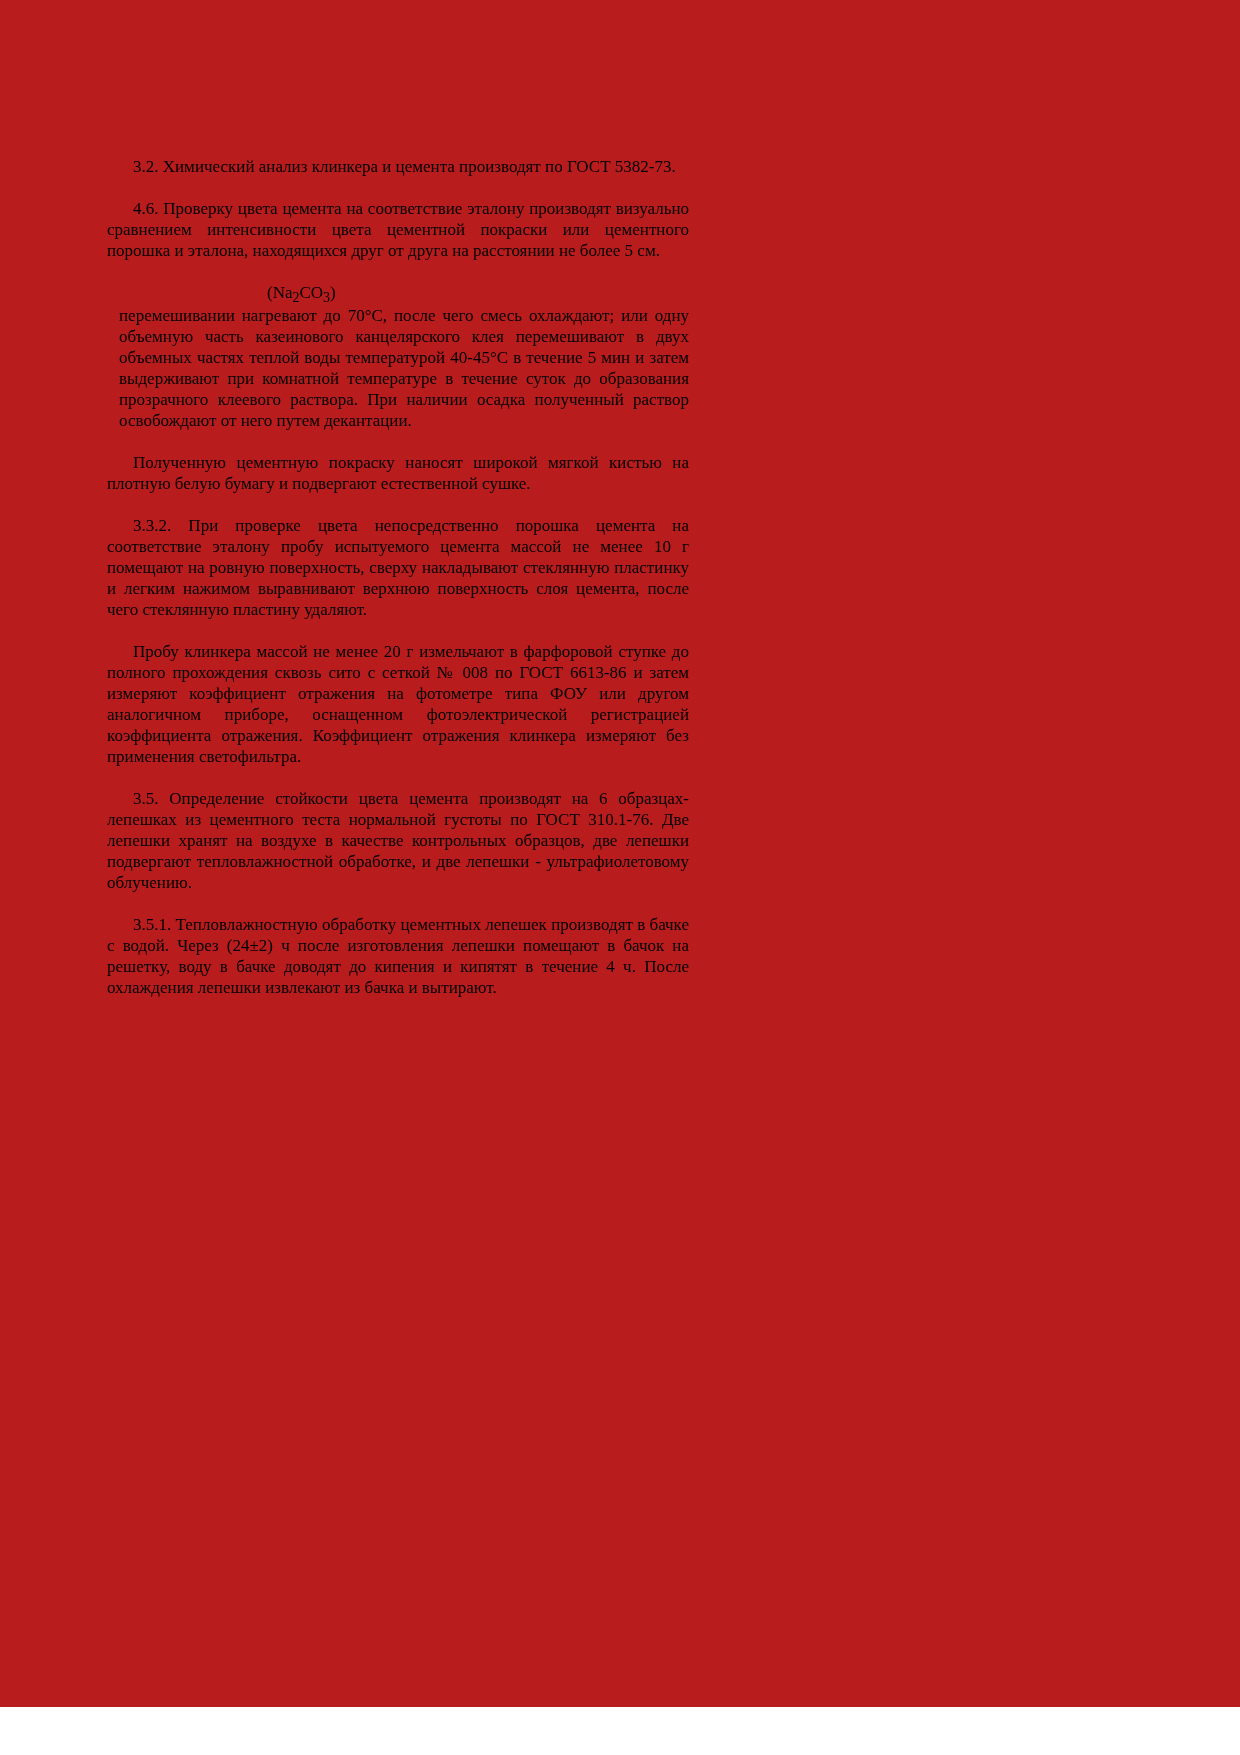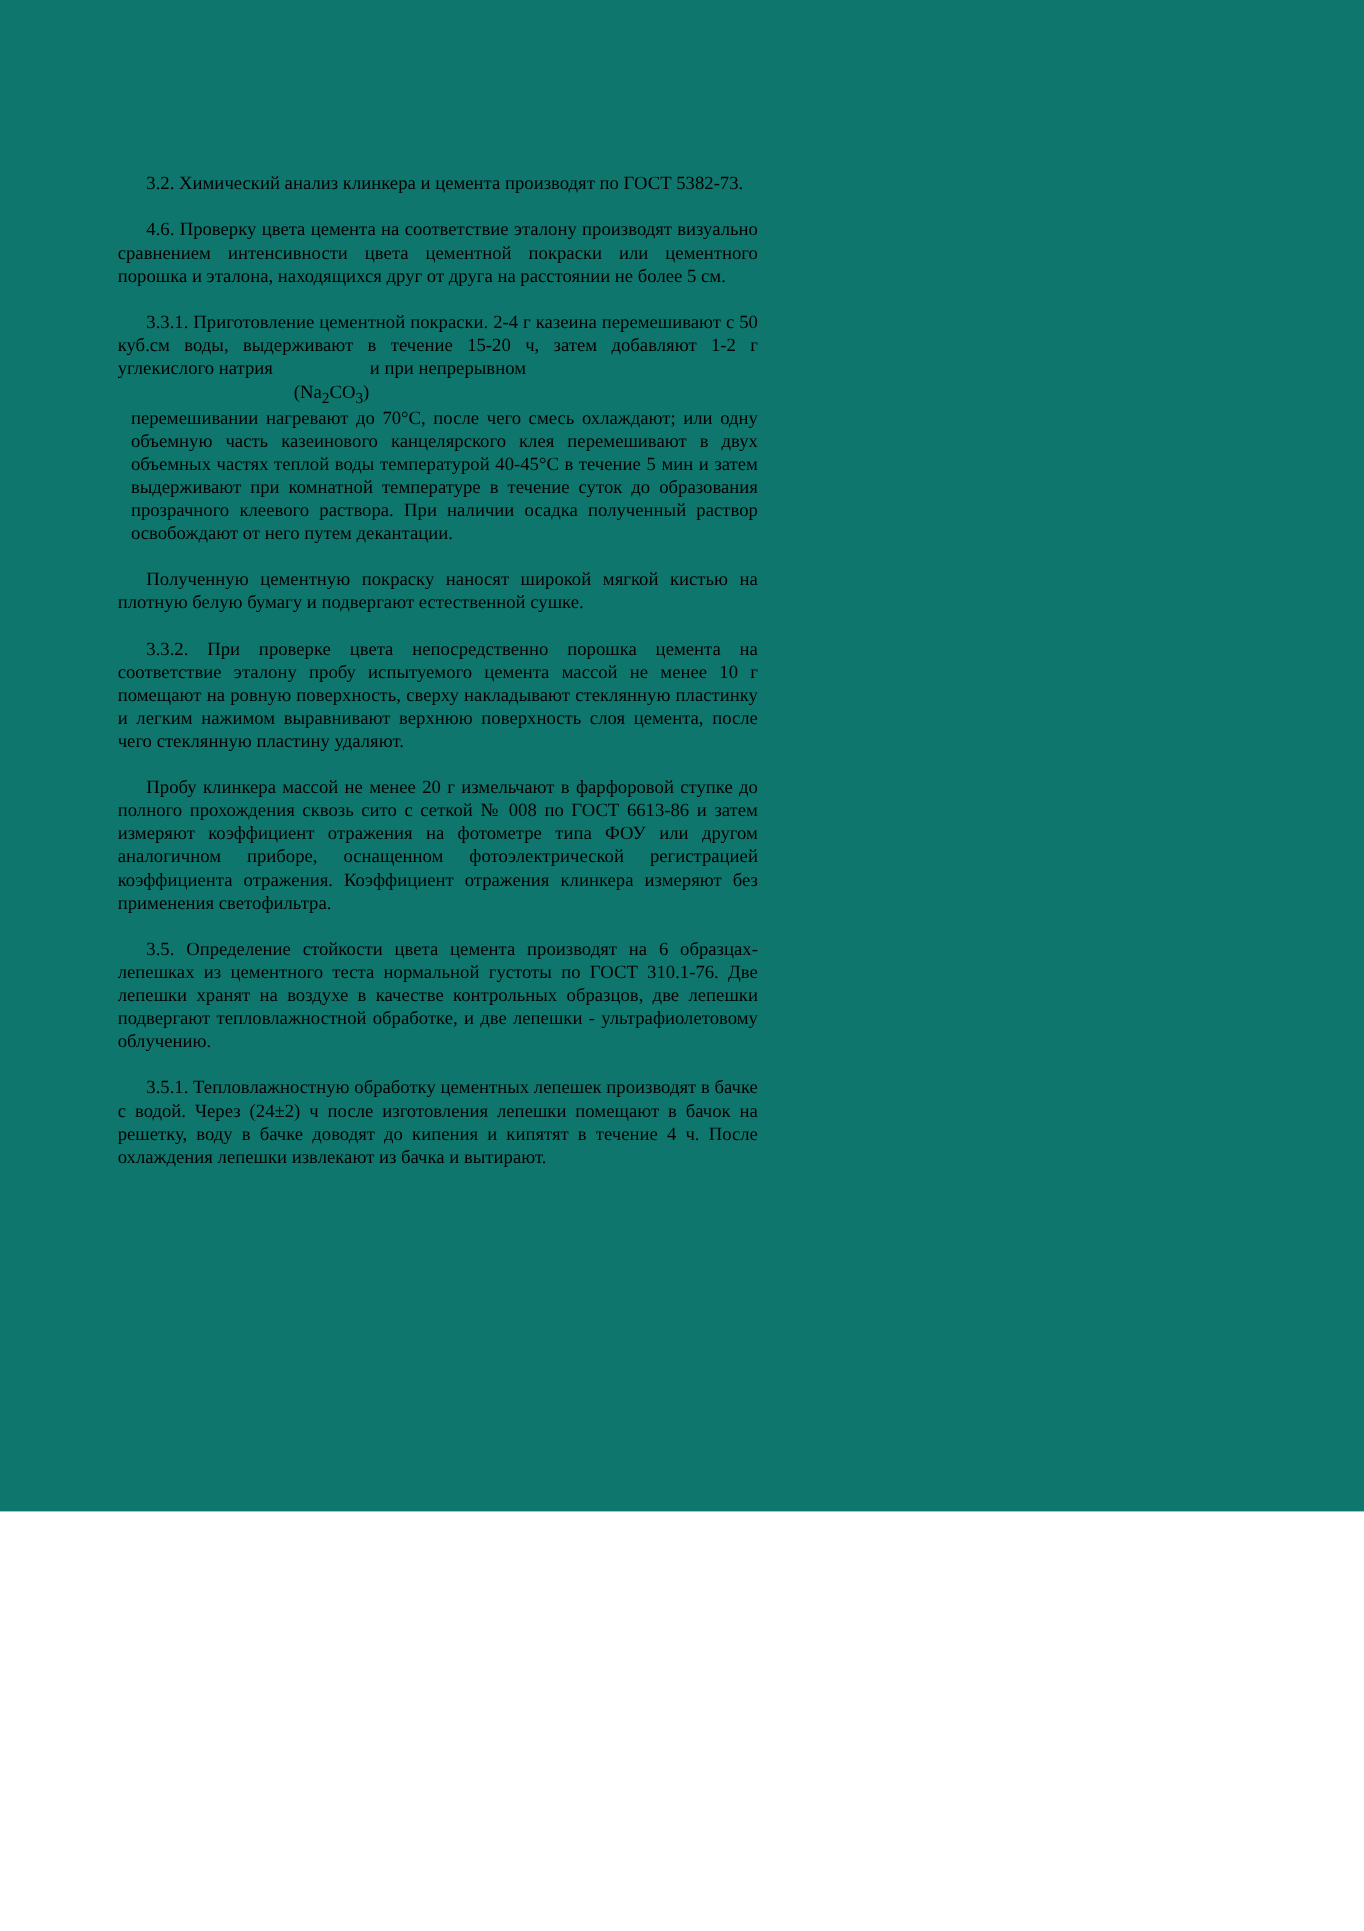--- a/index.html
+++ b/index.html
@@ -9,22 +9,22 @@
   body {
     width: 1240px;
     height: 1755px;
     background: #ffffff;
     color: #000000;
     font-family: "Liberation Serif", serif;
   }
   .page {
     position: relative;
     width: 1240px;
-    height: 1374px;
-    background: #0f766e;
+    height: 1707px;
+    background: #b91c1c;
     overflow: hidden;
   }
   .content {
     position: absolute;
     left: 107px;
     top: 156px;
     width: 582px;
     font-size: 17px;
     line-height: 21px;
     text-align: justify;
@@ -60,21 +60,20 @@
 <body>
 
 <div class="page">
   <div class="content">
 
     <p class="para">3.2. Химический анализ клинкера и цемента производят по ГОСТ 5382-73.</p>
 
 
     <p class="para">4.6. Проверку цвета цемента на соответствие эталону производят визуально сравнением интенсивности цвета цементной покраски или цементного порошка и эталона, находящихся друг от друга на расстоянии не более 5 см.</p>
 
-    <p class="para tight"><span>3.3.1. Приготовление цементной покраски. 2-4 г казеина перемешивают с 50 куб.см воды, выдерживают в течение 15-20 ч, затем добавляют 1-2 г углекислого натрия</span><span class="gap"></span><span>и при непрерывном</span></p>
 
     <div class="formula"><span>(Na</span><sub>2</sub><span>CO</span><sub>3</sub><span>)</span></div>
 
     <p class="para noindent">перемешивании нагревают до 70°С, после чего смесь охлаждают; или одну объемную часть казеинового канцелярского клея перемешивают в двух объемных частях теплой воды температурой 40-45°С в течение 5 мин и затем выдерживают при комнатной температуре в течение суток до образования прозрачного клеевого раствора. При наличии осадка полученный раствор освобождают от него путем декантации.</p>
 
 
     <p class="para">Полученную цементную покраску наносят широкой мягкой  кистью на плотную белую бумагу и подвергают естественной сушке.</p>
 
     <p class="para">3.3.2. При проверке цвета непосредственно порошка цемента на соответствие эталону пробу испытуемого цемента массой не менее 10 г помещают на ровную поверхность, сверху накладывают стеклянную пластинку и легким нажимом выравнивают верхнюю поверхность слоя цемента, после чего стеклянную пластину удаляют.</p>
 

